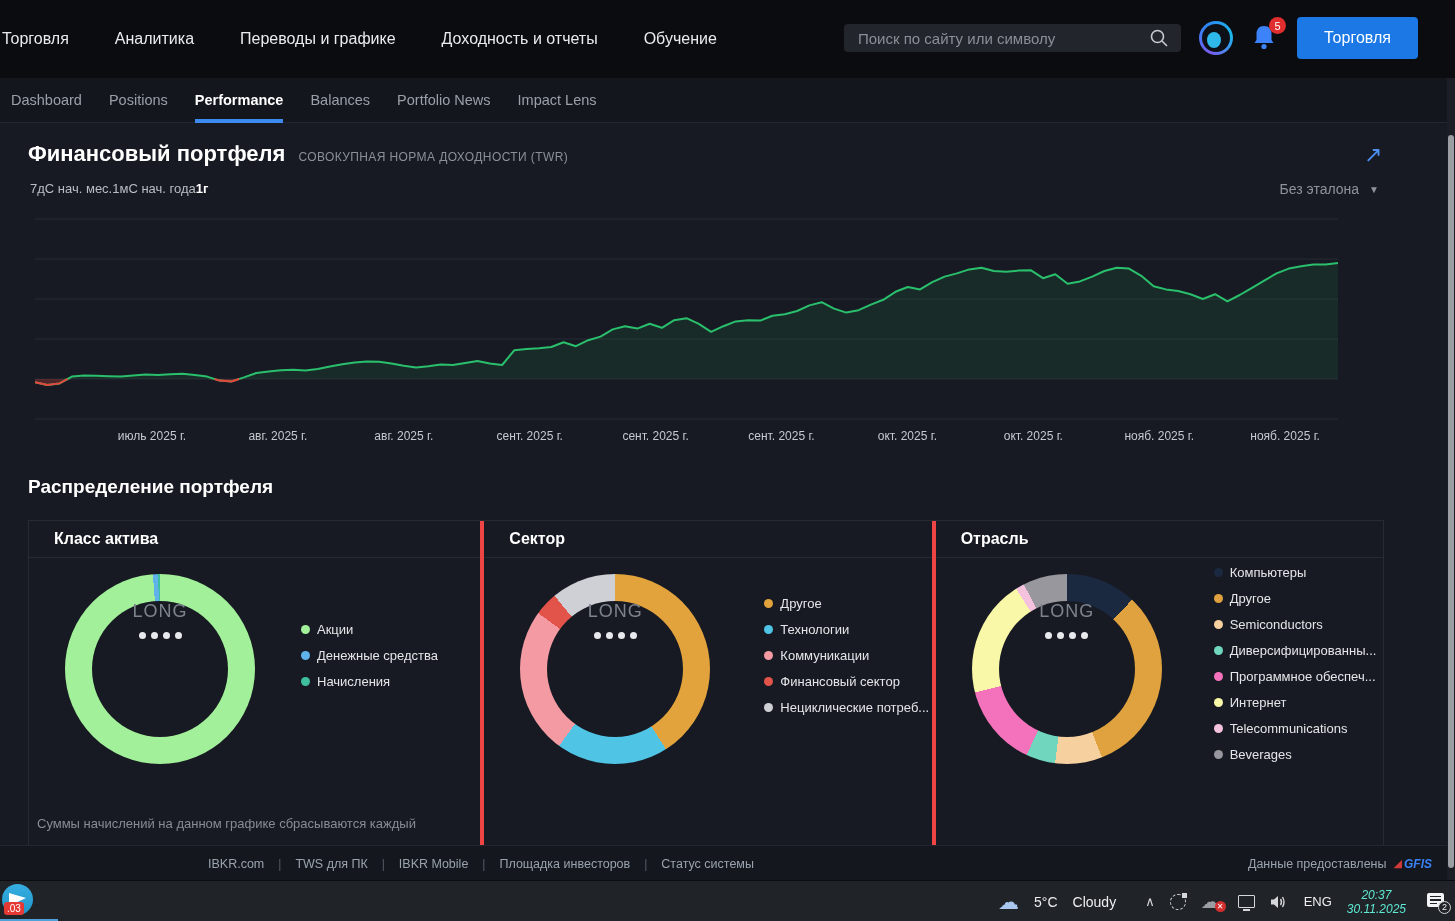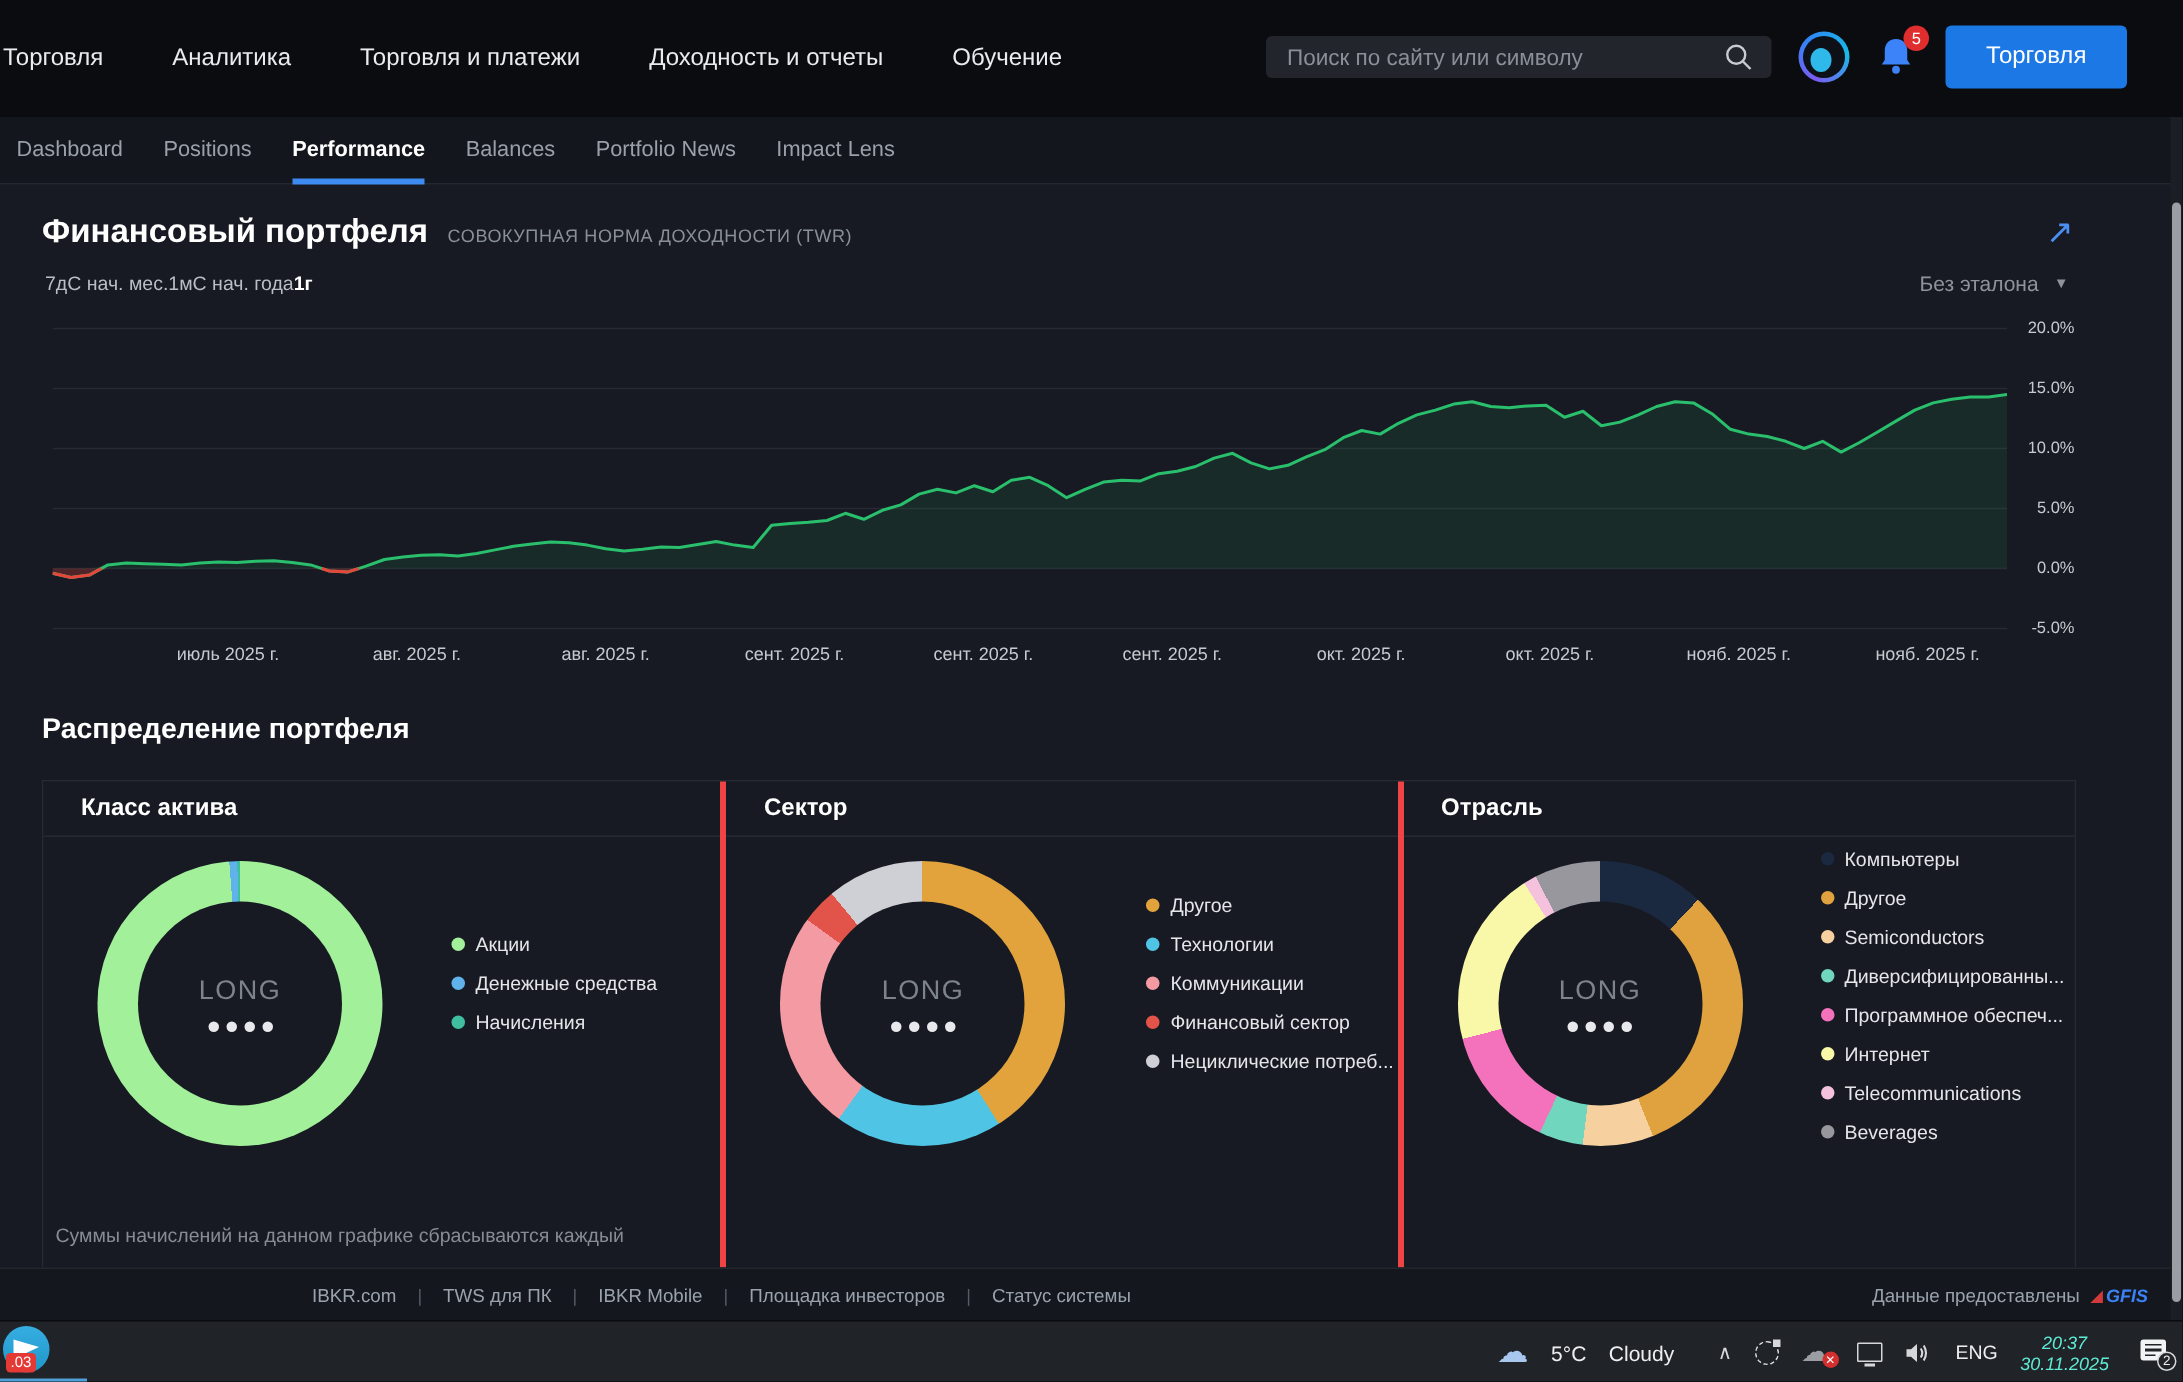--- a/index.html
+++ b/index.html
@@ -64,21 +64,21 @@
   .alloc-title { position:absolute; left:28px; top:476px; color:#fff; font-size:19px; font-weight:bold; }
   .cards { position:absolute; left:28px; top:520px; width:1356px; height:325px;
     border:1px solid #262a33; border-bottom:none; display:grid; grid-template-columns:1fr 1fr 1fr; }
   .card { position:relative; background:#171a22; }
   .card + .card { border-left:4px solid #ef4444; }
   .card-header { height:37px; border-bottom:1px solid #262a33; display:flex; align-items:center;
     padding-left:25px; color:#fff; font-size:16px; font-weight:bold; }
   .card-body { position:relative; height:287px; }
   .donut { position:absolute; left:36px; top:16px; width:190px; height:190px; border-radius:50%; }
   .donut-hole { position:absolute; inset:27px; border-radius:50%; background:#171a22;
-    display:flex; flex-direction:column; align-items:center; justify-content:center; gap:10px; }
+    display:flex; flex-direction:column; align-items:center; gap:10px; }
   .donut-center-label { color:#7d838d; font-size:18px; letter-spacing:1px; }
   .donut-dots { display:flex; gap:5px; }
   .donut-dots span { width:7px; height:7px; border-radius:50%; background:#e8e9ec; display:block; }
   .legend { position:absolute; display:flex; flex-direction:column; }
   .legend-item { display:flex; align-items:center; gap:7px; height:18px; }
   .legend-dot { width:9px; height:9px; border-radius:50%; flex:0 0 auto; }
   .legend-label { color:#e4e6e9; font-size:13px; white-space:nowrap; }
   .legend-1 { left:272px; top:62px; gap:8px; }
   .legend-2 { left:280px; top:36px; gap:8px; }
   .legend-3 { left:278px; top:5px; gap:8px; }
@@ -139,21 +139,21 @@
 </style>
 </head>
 <body>
 
 <div class="screen">
 
   <header class="topbar">
     <nav class="main-nav">
       <span class="nav-item">Торговля</span>
       <span class="nav-item">Аналитика</span>
-      <span class="nav-item">Торговля и платежи</span>
+      <span class="nav-item">Переводы и графике</span>
       <span class="nav-item">Доходность и отчеты</span>
       <span class="nav-item">Обучение</span>
     </nav>
     <div class="topbar-right">
       <div class="searchbox">
         <input type="text" placeholder="Поиск по сайту или символу" style="">
         <svg width="20" height="20" viewBox="0 0 20 20">
           <circle cx="8.5" cy="8.5" r="6" fill="none" stroke="#c8cbd0" stroke-width="1.6"></circle>
           <line x1="13" y1="13" x2="18" y2="18" stroke="#c8cbd0" stroke-width="1.6"></line>
         </svg>
@@ -207,28 +207,20 @@
         <line x1="0" y1="129" x2="1303" y2="129" stroke="#262a32" stroke-width="1"></line>
         <line x1="0" y1="169" x2="1303" y2="169" stroke="#262a32" stroke-width="1"></line>
         <line x1="0" y1="209" x2="1303" y2="209" stroke="#262a32" stroke-width="1"></line>
         <path d="M0,169L0.0,169.0L12.3,169.0L24.6,169.0L36.9,166.6L49.2,165.4L61.5,165.8L73.8,166.2L86.0,166.6L98.3,165.4L110.6,164.6L122.9,165.0L135.2,164.2L147.5,163.8L159.8,165.0L172.1,166.6L184.4,169.0L196.7,169.0L209.0,167.4L221.3,163.0L233.6,161.4L245.8,160.2L258.1,159.8L270.4,160.6L282.7,159.0L295.0,156.6L307.3,154.2L319.6,152.6L331.9,151.4L344.2,151.8L356.5,153.4L368.8,155.8L381.1,157.4L393.4,156.2L405.7,154.6L417.9,155.0L430.2,153.0L442.5,151.0L454.8,153.4L467.1,155.0L479.4,140.2L491.7,139.0L504.0,138.2L516.3,137.0L528.6,132.2L540.9,136.2L553.2,130.2L565.5,126.6L577.7,119.4L590.0,116.2L602.3,118.6L614.6,113.8L626.9,117.8L639.2,110.2L651.5,108.2L663.8,113.8L676.1,121.8L688.4,116.2L700.7,111.4L713.0,110.2L725.3,110.6L737.5,105.8L749.8,104.2L762.1,101.0L774.4,95.4L786.7,92.2L799.0,98.6L811.3,102.6L823.6,100.2L835.9,94.6L848.2,89.8L860.5,81.8L872.8,77.0L885.1,79.4L897.3,72.2L909.6,66.6L921.9,63.4L934.2,59.4L946.5,57.8L958.8,61.0L971.1,61.8L983.4,60.6L995.7,60.2L1008.0,68.2L1020.3,64.2L1032.6,73.8L1044.9,71.4L1057.2,66.6L1069.4,61.0L1081.7,57.8L1094.0,58.6L1106.3,65.8L1118.6,76.2L1130.9,79.4L1143.2,81.0L1155.5,84.2L1167.8,89.0L1180.1,84.2L1192.4,91.4L1204.7,85.0L1217.0,77.8L1229.2,70.6L1241.5,63.4L1253.8,58.6L1266.1,56.2L1278.4,54.6L1290.7,54.6L1303.0,53.0L1303,169Z" fill="rgba(42,160,92,0.13)"></path>
         <path d="M0,169L0.0,172.2L12.3,175.0L24.6,173.4L36.9,169.0L49.2,169.0L61.5,169.0L73.8,169.0L86.0,169.0L98.3,169.0L110.6,169.0L122.9,169.0L135.2,169.0L147.5,169.0L159.8,169.0L172.1,169.0L184.4,170.6L196.7,171.4L209.0,169.0L221.3,169.0L233.6,169.0L245.8,169.0L258.1,169.0L270.4,169.0L282.7,169.0L295.0,169.0L307.3,169.0L319.6,169.0L331.9,169.0L344.2,169.0L356.5,169.0L368.8,169.0L381.1,169.0L393.4,169.0L405.7,169.0L417.9,169.0L430.2,169.0L442.5,169.0L454.8,169.0L467.1,169.0L479.4,169.0L491.7,169.0L504.0,169.0L516.3,169.0L528.6,169.0L540.9,169.0L553.2,169.0L565.5,169.0L577.7,169.0L590.0,169.0L602.3,169.0L614.6,169.0L626.9,169.0L639.2,169.0L651.5,169.0L663.8,169.0L676.1,169.0L688.4,169.0L700.7,169.0L713.0,169.0L725.3,169.0L737.5,169.0L749.8,169.0L762.1,169.0L774.4,169.0L786.7,169.0L799.0,169.0L811.3,169.0L823.6,169.0L835.9,169.0L848.2,169.0L860.5,169.0L872.8,169.0L885.1,169.0L897.3,169.0L909.6,169.0L921.9,169.0L934.2,169.0L946.5,169.0L958.8,169.0L971.1,169.0L983.4,169.0L995.7,169.0L1008.0,169.0L1020.3,169.0L1032.6,169.0L1044.9,169.0L1057.2,169.0L1069.4,169.0L1081.7,169.0L1094.0,169.0L1106.3,169.0L1118.6,169.0L1130.9,169.0L1143.2,169.0L1155.5,169.0L1167.8,169.0L1180.1,169.0L1192.4,169.0L1204.7,169.0L1217.0,169.0L1229.2,169.0L1241.5,169.0L1253.8,169.0L1266.1,169.0L1278.4,169.0L1290.7,169.0L1303.0,169.0L1303,169Z" fill="rgba(230,70,60,0.28)"></path>
         <path d="M0.0,172.2L12.3,175.0L24.6,173.4L36.9,166.6L49.2,165.4L61.5,165.8L73.8,166.2L86.0,166.6L98.3,165.4L110.6,164.6L122.9,165.0L135.2,164.2L147.5,163.8L159.8,165.0L172.1,166.6L184.4,170.6L196.7,171.4L209.0,167.4L221.3,163.0L233.6,161.4L245.8,160.2L258.1,159.8L270.4,160.6L282.7,159.0L295.0,156.6L307.3,154.2L319.6,152.6L331.9,151.4L344.2,151.8L356.5,153.4L368.8,155.8L381.1,157.4L393.4,156.2L405.7,154.6L417.9,155.0L430.2,153.0L442.5,151.0L454.8,153.4L467.1,155.0L479.4,140.2L491.7,139.0L504.0,138.2L516.3,137.0L528.6,132.2L540.9,136.2L553.2,130.2L565.5,126.6L577.7,119.4L590.0,116.2L602.3,118.6L614.6,113.8L626.9,117.8L639.2,110.2L651.5,108.2L663.8,113.8L676.1,121.8L688.4,116.2L700.7,111.4L713.0,110.2L725.3,110.6L737.5,105.8L749.8,104.2L762.1,101.0L774.4,95.4L786.7,92.2L799.0,98.6L811.3,102.6L823.6,100.2L835.9,94.6L848.2,89.8L860.5,81.8L872.8,77.0L885.1,79.4L897.3,72.2L909.6,66.6L921.9,63.4L934.2,59.4L946.5,57.8L958.8,61.0L971.1,61.8L983.4,60.6L995.7,60.2L1008.0,68.2L1020.3,64.2L1032.6,73.8L1044.9,71.4L1057.2,66.6L1069.4,61.0L1081.7,57.8L1094.0,58.6L1106.3,65.8L1118.6,76.2L1130.9,79.4L1143.2,81.0L1155.5,84.2L1167.8,89.0L1180.1,84.2L1192.4,91.4L1204.7,85.0L1217.0,77.8L1229.2,70.6L1241.5,63.4L1253.8,58.6L1266.1,56.2L1278.4,54.6L1290.7,54.6L1303.0,53.0" fill="none" stroke="#2abf6c" stroke-width="2" stroke-linejoin="round"></path>
         <path d="M0.0,172.2L12.3,175.0L24.6,173.4L32.5,169.0" fill="none" stroke="#e6463c" stroke-width="2"></path>
         <path d="M179.5,169.0L184.4,170.6L196.7,171.4L204.1,169.0" fill="none" stroke="#e6463c" stroke-width="2"></path>
       </svg>
   </div>
-  <div class="y-labels" id="y-labels">
-      <div class="ytick" style="top: 3px;">20.0%</div>
-      <div class="ytick" style="top: 43px;">15.0%</div>
-      <div class="ytick" style="top: 83px;">10.0%</div>
-      <div class="ytick" style="top: 123px;">5.0%</div>
-      <div class="ytick" style="top: 163px;">0.0%</div>
-      <div class="ytick" style="top: 203px;">-5.0%</div>
-    </div>
   <div class="x-labels" id="x-labels">
       <div class="xtick" style="left: 117px;">июль 2025 г.</div>
       <div class="xtick" style="left: 242.9px;">авг. 2025 г.</div>
       <div class="xtick" style="left: 368.8px;">авг. 2025 г.</div>
       <div class="xtick" style="left: 494.7px;">сент. 2025 г.</div>
       <div class="xtick" style="left: 620.6px;">сент. 2025 г.</div>
       <div class="xtick" style="left: 746.5px;">сент. 2025 г.</div>
       <div class="xtick" style="left: 872.4px;">окт. 2025 г.</div>
       <div class="xtick" style="left: 998.3px;">окт. 2025 г.</div>
       <div class="xtick" style="left: 1124.2px;">нояб. 2025 г.</div>

